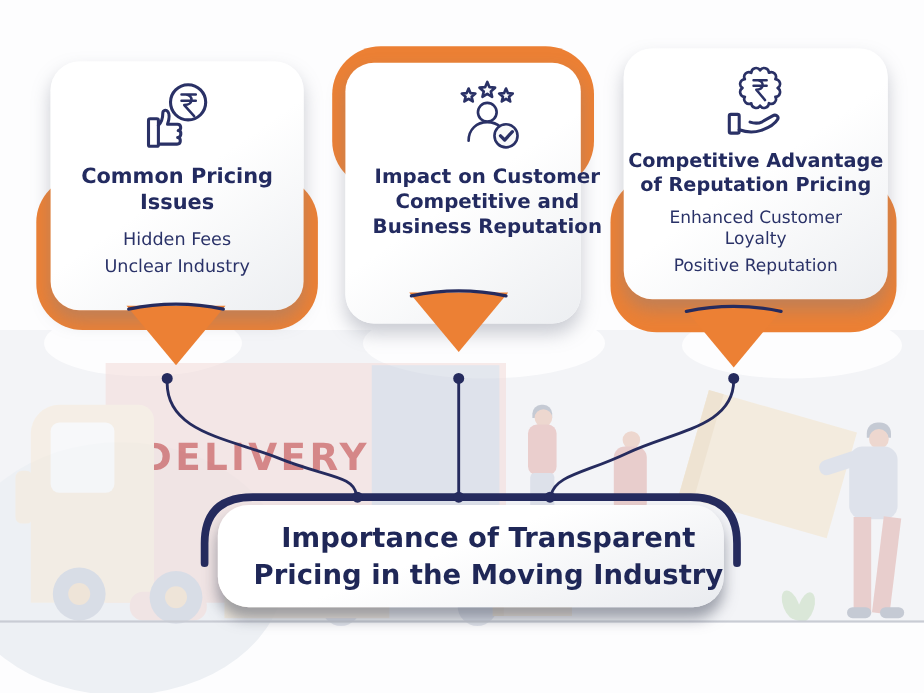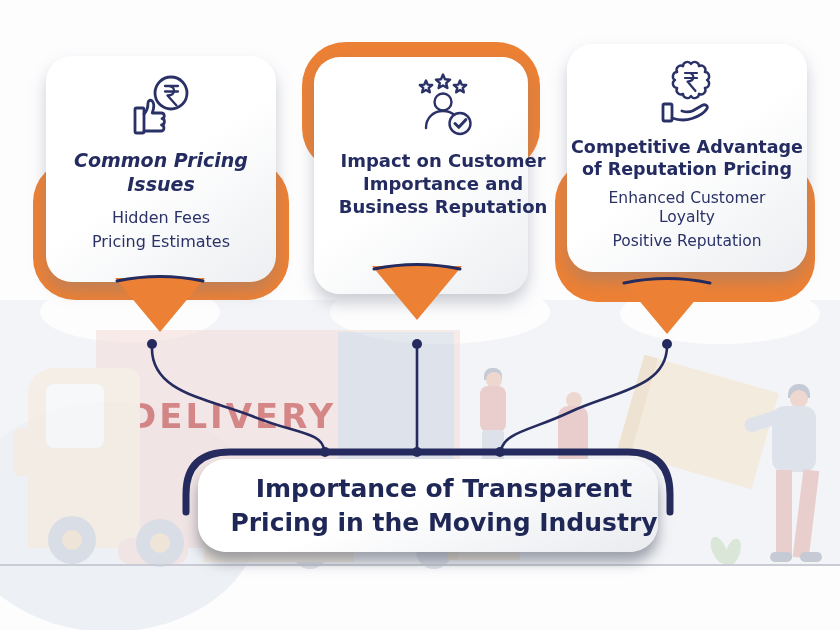--- a/index.html
+++ b/index.html
@@ -46,21 +46,21 @@
     background:linear-gradient(145deg,#FFFFFF 50%,#ECEEF1);
     box-shadow:0 9px 16px rgba(120,126,142,.38);
     display:flex; flex-direction:column; align-items:center;
   }
   .card1 { left:46px;  top:56px; width:230px; height:226px; border-radius:26px; }
   .card2 { left:314px; top:57px; width:214px; height:237px; border-radius:26px;padding-left:44px; }
   .card3 { left:567px; top:44px; width:240px; height:228px; border-radius:26px; }
   .card-icon { margin-top:14px; width:72px; height:72px; }
   .card-icon svg { width:72px; height:72px; }
   .card-title { margin-top:6px; text-align:center; color:#232B60; font-weight:bold; line-height:1.28; }
-  .t1 { font-size:19px;font-style:italic; } .t2 { font-size:18px; } .t3 { font-size:17.5px; }
+  .t1 { font-size:19px; } .t2 { font-size:18px; } .t3 { font-size:17.5px; }
   .title-line { white-space:nowrap; }
   .card-items { margin-top:7px; text-align:center; color:#2A3268; font-weight:500;
                 font-size:16px; line-height:1.25; }
   .card-item { margin-top:4px; }
   .items3 { margin-top:4px; font-size:15.5px; }
 
   
   .connectors { left:0; top:0; width:840px; height:630px; pointer-events:none; }
 
   
@@ -137,39 +137,39 @@
         <rect x="10" y="38" width="9" height="25" rx="1.5"></rect>
         <path d="M19,61 h17 c3.8,0 3.8,-5.5 0.5,-6 c3.5,0 4,-6 0.5,-6.3 c3.2,-0.5 3,-5.7 -0.7,-5.7 h-9 c1.2,-3.5 2.2,-9 0.3,-11.5 c-1.8,-2.3 -4.6,-1.2 -4.6,1.5 c0,5 -1.5,8.5 -4,11"></path>
       </svg>
     </span>
     <div class="card-title t1">
       <div class="title-line">Common Pricing</div>
       <div class="title-line">Issues</div>
     </div>
     <div class="card-items">
       <div class="card-item">Hidden Fees</div>
-      <div class="card-item">Pricing Estimates</div>
+      <div class="card-item">Unclear Industry</div>
     </div>
   </div>
 
   <div class="abs white-card card2">
     <span class="card-icon">
       <svg viewBox="0 0 72 72" fill="none" stroke="#2A3166" stroke-width="2.4" stroke-linecap="round" stroke-linejoin="round">
         <polygon fill="#F8F9FA" points="19,9.5 20.7,13.65 25.18,13.99 21.76,16.9 22.82,21.26 19,18.9 15.18,21.26 16.24,16.9 12.82,13.99 17.3,13.65"></polygon>
         <polygon fill="#F8F9FA" points="53,9.5 54.7,13.65 59.18,13.99 55.76,16.9 56.82,21.26 53,18.9 49.18,21.26 50.24,16.9 46.82,13.99 51.3,13.65"></polygon>
         <polygon fill="#F8F9FA" points="36,3.5 38,8.25 43.1,8.7 39.2,12.1 40.4,17.1 36,14.4 31.6,17.1 32.8,12.1 28.9,8.7 34,8.25"></polygon>
         <circle cx="36" cy="31" r="8.5"></circle>
         <path d="M19,57 c0,-10.5 7.5,-17 17,-17 c9.5,0 17,6.5 17,17"></path>
         <circle cx="53" cy="52.5" r="10.5" fill="#F8F9FA"></circle>
         <path stroke-width="3" d="M48,52.5 l3.8,3.8 l7,-7.6"></path>
       </svg>
     </span>
     <div class="card-title t2">
       <div class="title-line">Impact on Customer</div>
-      <div class="title-line">Importance and</div>
+      <div class="title-line">Competitive and</div>
       <div class="title-line">Business Reputation</div>
     </div>
   </div>
 
   <div class="abs white-card card3">
     <span class="card-icon">
       <svg viewBox="0 0 72 72" fill="none" stroke="#2A3166" stroke-width="2.4" stroke-linecap="round" stroke-linejoin="round">
         <path d="M56,22 A4.3,4.3 0 0 1 53.86,30 A4.3,4.3 0 0 1 48,35.86 A4.3,4.3 0 0 1 40,38 A4.3,4.3 0 0 1 32,35.86 A4.3,4.3 0 0 1 26.14,30 A4.3,4.3 0 0 1 24,22 A4.3,4.3 0 0 1 26.14,14 A4.3,4.3 0 0 1 32,8.14 A4.3,4.3 0 0 1 40,6 A4.3,4.3 0 0 1 48,8.14 A4.3,4.3 0 0 1 53.86,14 A4.3,4.3 0 0 1 56,22 Z"></path>
         <path stroke-width="2.2" d="M34,15 h12 M34,20 h12 M38,15 c6,0.5 6,8.5 -1.5,8.5 l8,9.5"></path>
         <rect x="12" y="46" width="9" height="17" rx="1.5" stroke-width="2.8"></rect>

